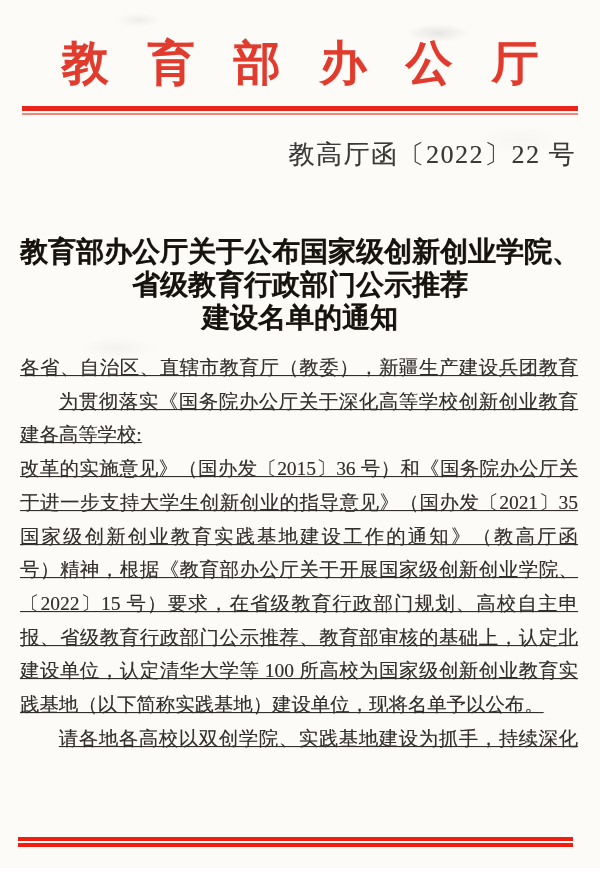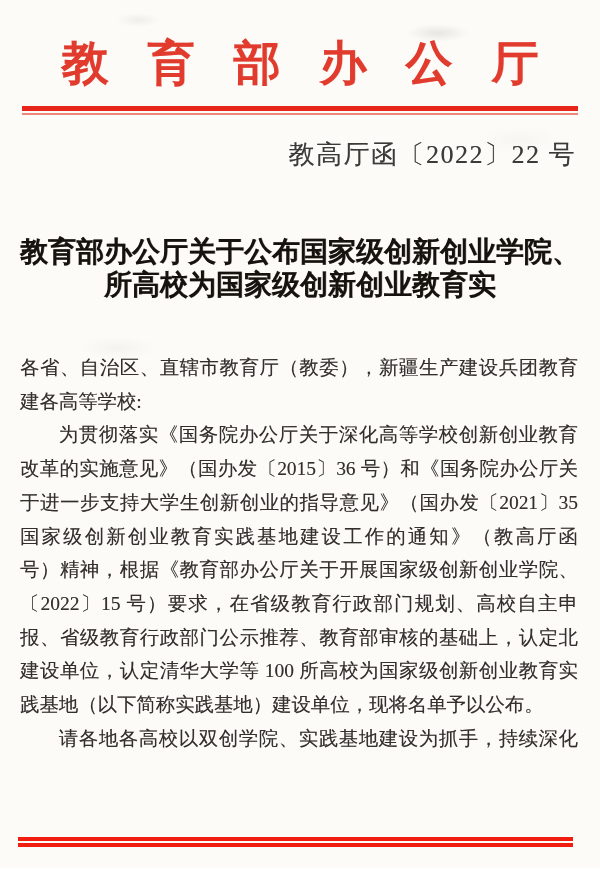--- a/index.html
+++ b/index.html
@@ -70,20 +70,21 @@
     top: 351px; left: 20px; right: 22px;
     font-size: 19.4px;
     line-height: 33.7px;
     color: var(--body-text);
     text-shadow: 0.25px 0.25px 0.35px rgba(50,47,45,.45);
   }
   .ln {
     text-align: justify;
     text-align-last: justify;
     text-justify: inter-character;
+    text-decoration: underline;
   }
   .ln.left { text-align: left; text-align-last: left; }
   .ln.ind  { text-indent: 2em; }
   .bottom-rule { position: absolute; top: 837px; left: 18px; right: 27px; }
   .bottom-rule .stripe { height: 4px; background: var(--bottom-rule-red); }
   .bottom-rule .gap { height: 2px; }
 </style>
 </head>
 <body>
 
@@ -93,27 +94,28 @@
 
   <div class="rule-wrap">
     <div class="rule-thick"></div>
     <div class="rule-thin"></div>
   </div>
 
   <div class="doc-number">教高厅函〔2022〕22 号</div>
 
   <div class="notice-title">
     <div>教育部办公厅关于公布国家级创新创业学院、</div>
-    <div>所高校为国家级创新创业教育实</div>
+    <div>省级教育行政部门公示推荐</div>
+    <div>建设名单的通知</div>
   </div>
 
   <div class="notice-body">
     <div class="ln">各省、自治区、直辖市教育厅（教委），新疆生产建设兵团教育</div>
+    <div class="ln ind">为贯彻落实《国务院办公厅关于深化高等学校创新创业教育</div>
     <div class="ln left">建各高等学校:</div>
-    <div class="ln ind">为贯彻落实《国务院办公厅关于深化高等学校创新创业教育</div>
     <div class="ln">改革的实施意见》（国办发〔2015〕36 号）和《国务院办公厅关</div>
     <div class="ln">于进一步支持大学生创新创业的指导意见》（国办发〔2021〕35</div>
     <div class="ln">国家级创新创业教育实践基地建设工作的通知》（教高厅函</div>
     <div class="ln">号）精神，根据《教育部办公厅关于开展国家级创新创业学院、</div>
     <div class="ln">〔2022〕15 号）要求，在省级教育行政部门规划、高校自主申</div>
     <div class="ln">报、省级教育行政部门公示推荐、教育部审核的基础上，认定北</div>
     <div class="ln">建设单位，认定清华大学等 100 所高校为国家级创新创业教育实</div>
     <div class="ln left">践基地（以下简称实践基地）建设单位，现将名单予以公布。</div>
     <div class="ln ind">请各地各高校以双创学院、实践基地建设为抓手，持续深化</div>
   </div>

